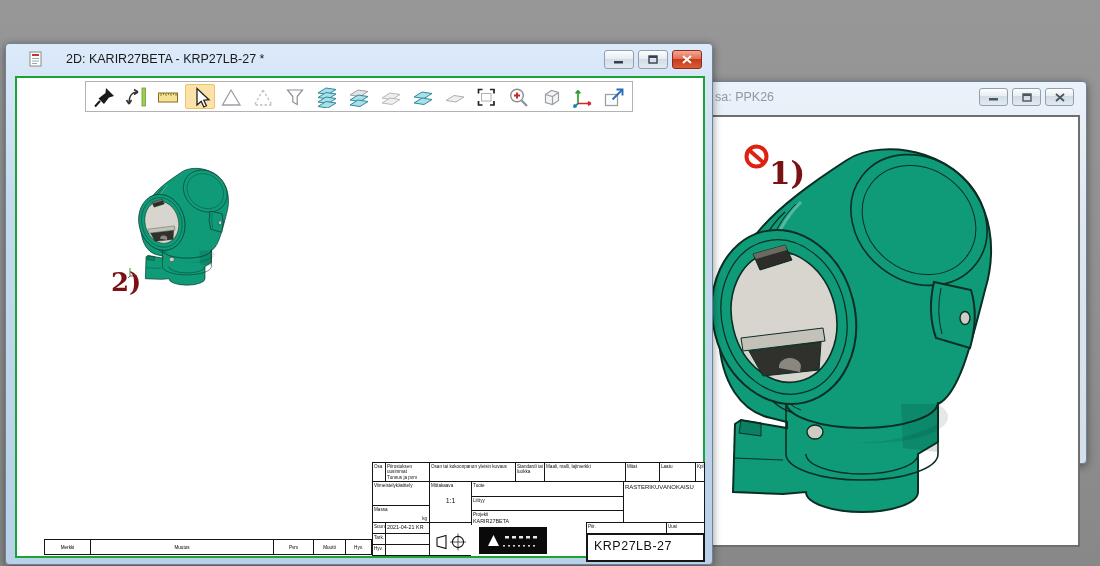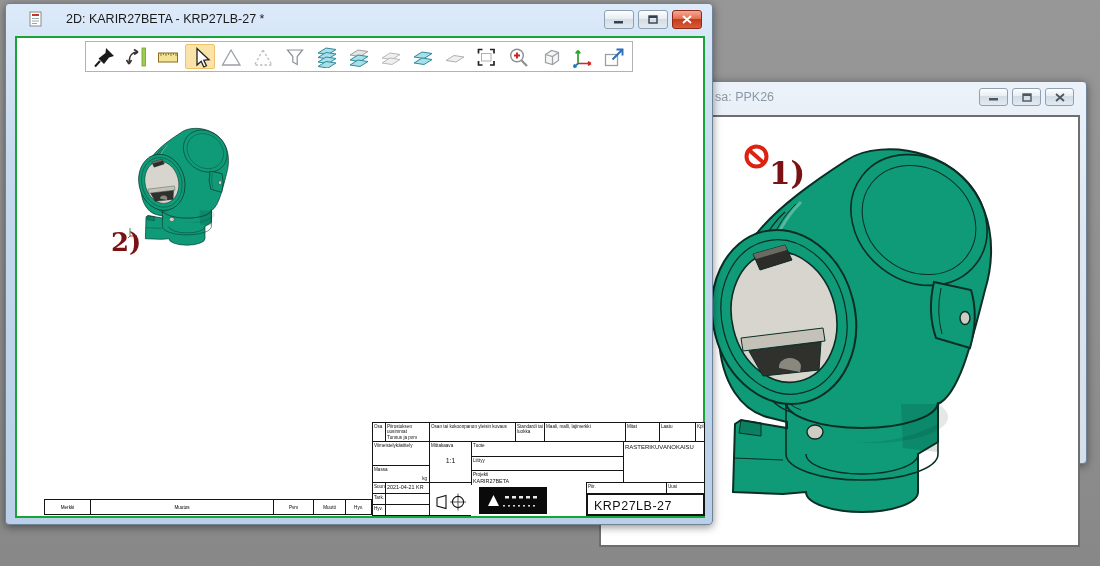--- a/index.html
+++ b/index.html
@@ -3,21 +3,21 @@
 <meta charset="utf-8">
 <style>
   html,body{margin:0;padding:0;background:#666;}
   *{box-sizing:border-box;}
   .desktop{position:relative;width:1100px;height:566px;overflow:hidden;
     background:linear-gradient(180deg,#979797 0%,#8f8f8f 60%,#888 100%);
     font-family:"Liberation Sans",sans-serif;}
   
   .win{position:absolute;border:1px solid #6f8296;border-radius:4px;
     box-shadow:0 2px 8px rgba(0,0,0,0.45);}
-  .win.active{background:linear-gradient(180deg,#dceafa 0%,#c6d9ee 30%,#b9d0e8 100%);z-index:2;}
+  .win.active{background:linear-gradient(180deg,#dceafa 0%,#c6d9ee 30%,#b9d0e8 100%);z-index:2;margin-top:40px;}
   .win.inactive{background:linear-gradient(180deg,#ecf2f9 0%,#dde7f1 40%,#d3dfeb 100%);z-index:1;}
   .titlebar{position:absolute;left:0;right:0;top:0;height:30px;display:flex;align-items:center;}
   .titlebar .wtitle{font-size:12.5px;color:#1a1a1a;white-space:nowrap;overflow:hidden;}
   .win.inactive .wtitle{color:#8b99a6;}
   .winbtns{position:absolute;top:5px;display:flex;gap:4px;}
   .wbtn{width:30px;height:19px;border:1px solid #8fa0b0;border-radius:3px;
     background:linear-gradient(180deg,#fdfefe 0%,#e7edf3 45%,#d3dce5 46%,#e2eaf1 100%);
     display:flex;align-items:center;justify-content:center;}
   .wbtn.close-active{border:1px solid #8e2a1c;
     background:linear-gradient(180deg,#f4a896 0%,#e2704f 45%,#c23a1c 46%,#d95c33 100%);}
@@ -394,21 +394,21 @@
 
         <div class="cell" style="left:251px;top:19px;width:82px;height:42px;">
             <span class="lbl" style="font-size:6px;padding-top:2px;">RASTERIKUVANOKAISU</span>
           </div>
         <div class="cell" style="left:214px;top:60px;width:81px;height:12px;">
             <span class="lbl">Piir.</span>
           </div>
         <div class="cell" style="left:294px;top:60px;width:39px;height:12px;">
             <span class="lbl">Uusi</span>
           </div>
-        <div class="cell" style="left:214px;top:71px;width:119px;height:23px;border-width:2px;">
+        <div class="cell" style="left:214px;top:71px;width:119px;height:29px;border-width:2px;">
           <span style="display:block;font-size:12.5px;padding:4px 0 0 6px;letter-spacing:0.5px;">KRP27LB-27</span>
         </div>
       </div>
 
       <div class="revstrip">
         <div class="cell" style="left:0;width:47px;">
             <span class="revlbl">Merkki</span>
           </div>
         <div class="cell" style="left:46px;width:184px;">
             <span class="revlbl">Muutos</span>

